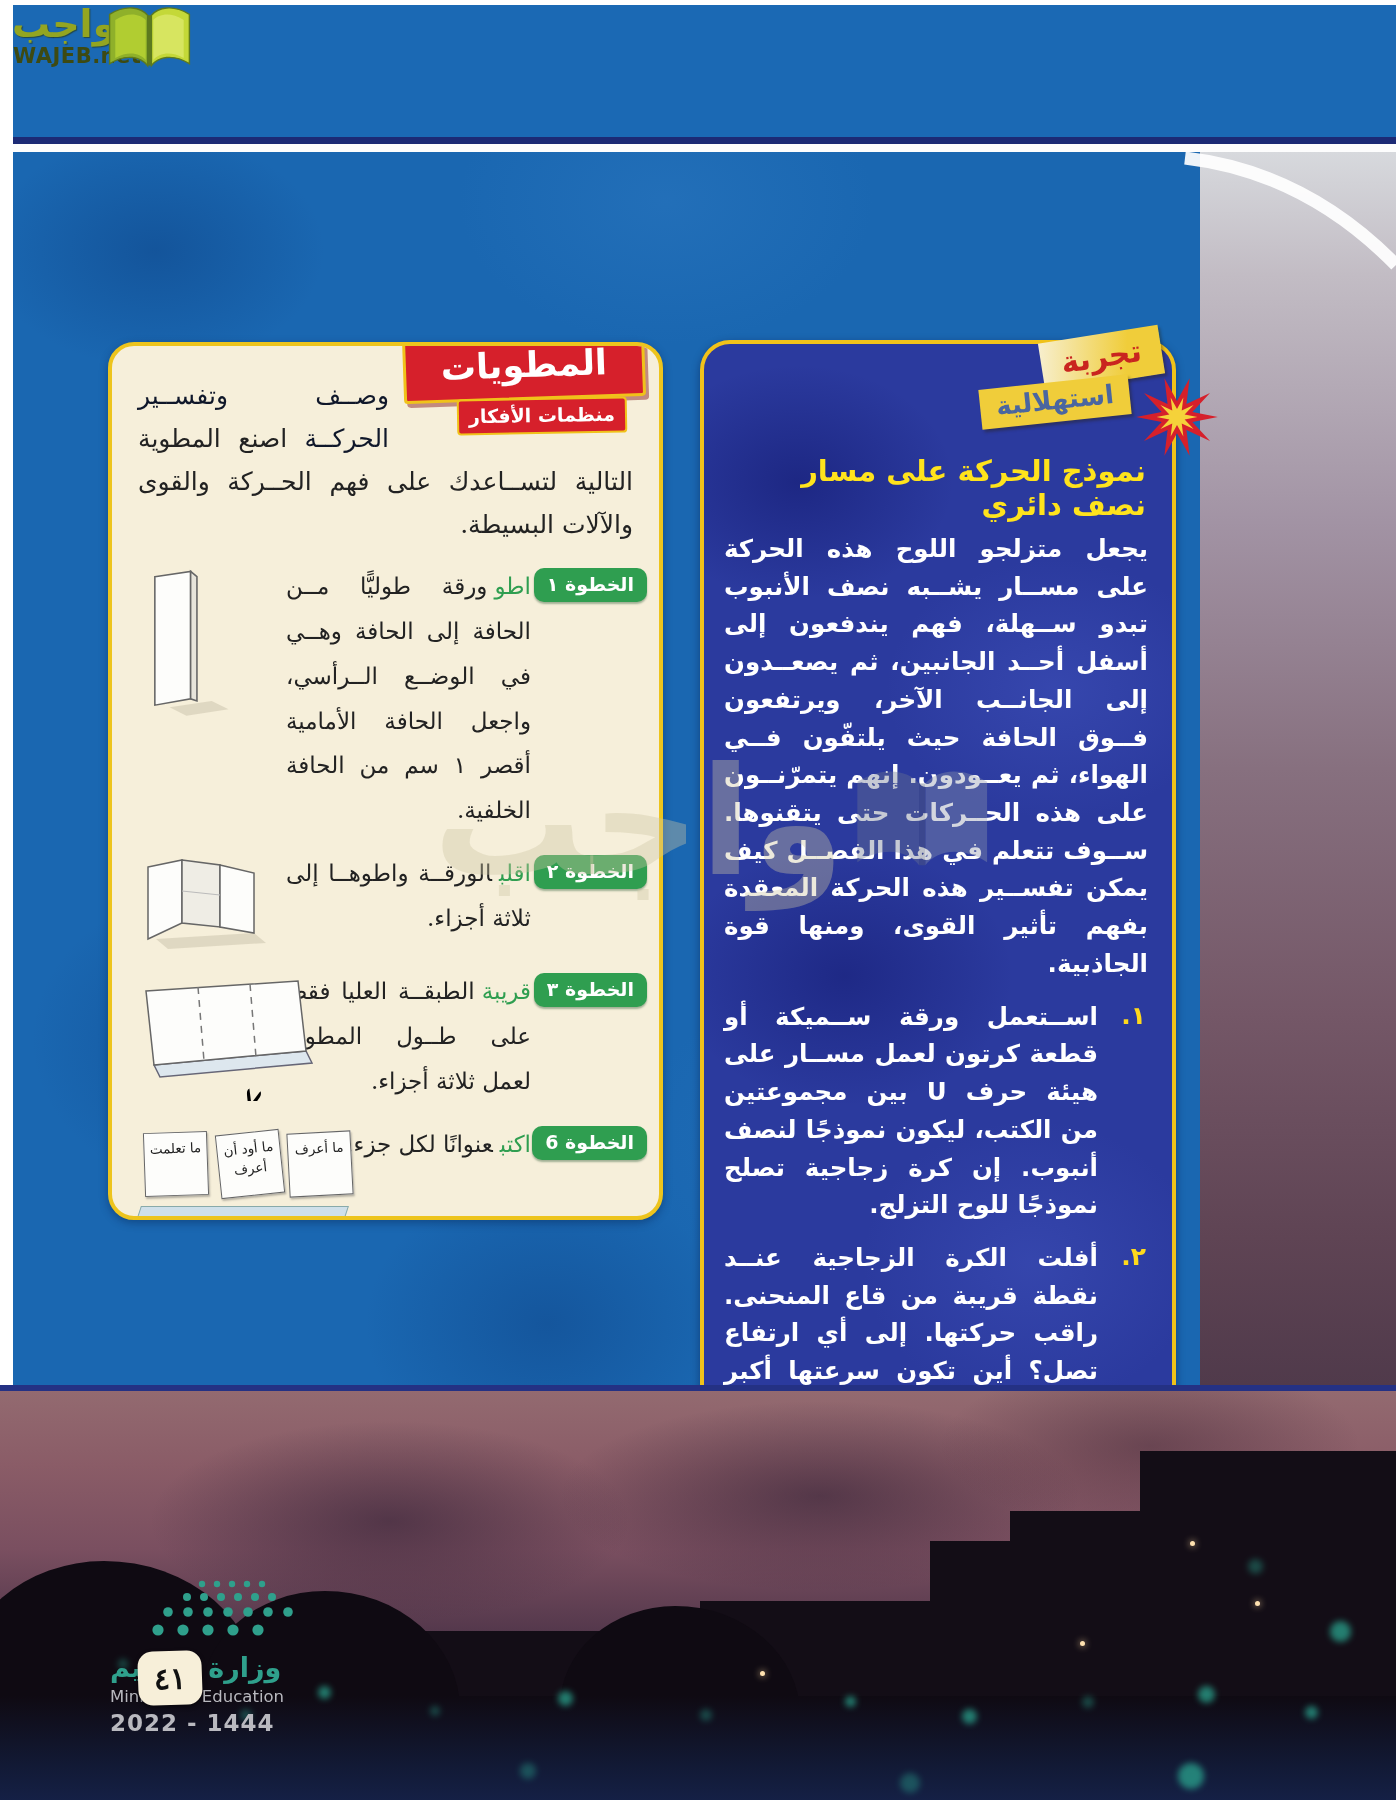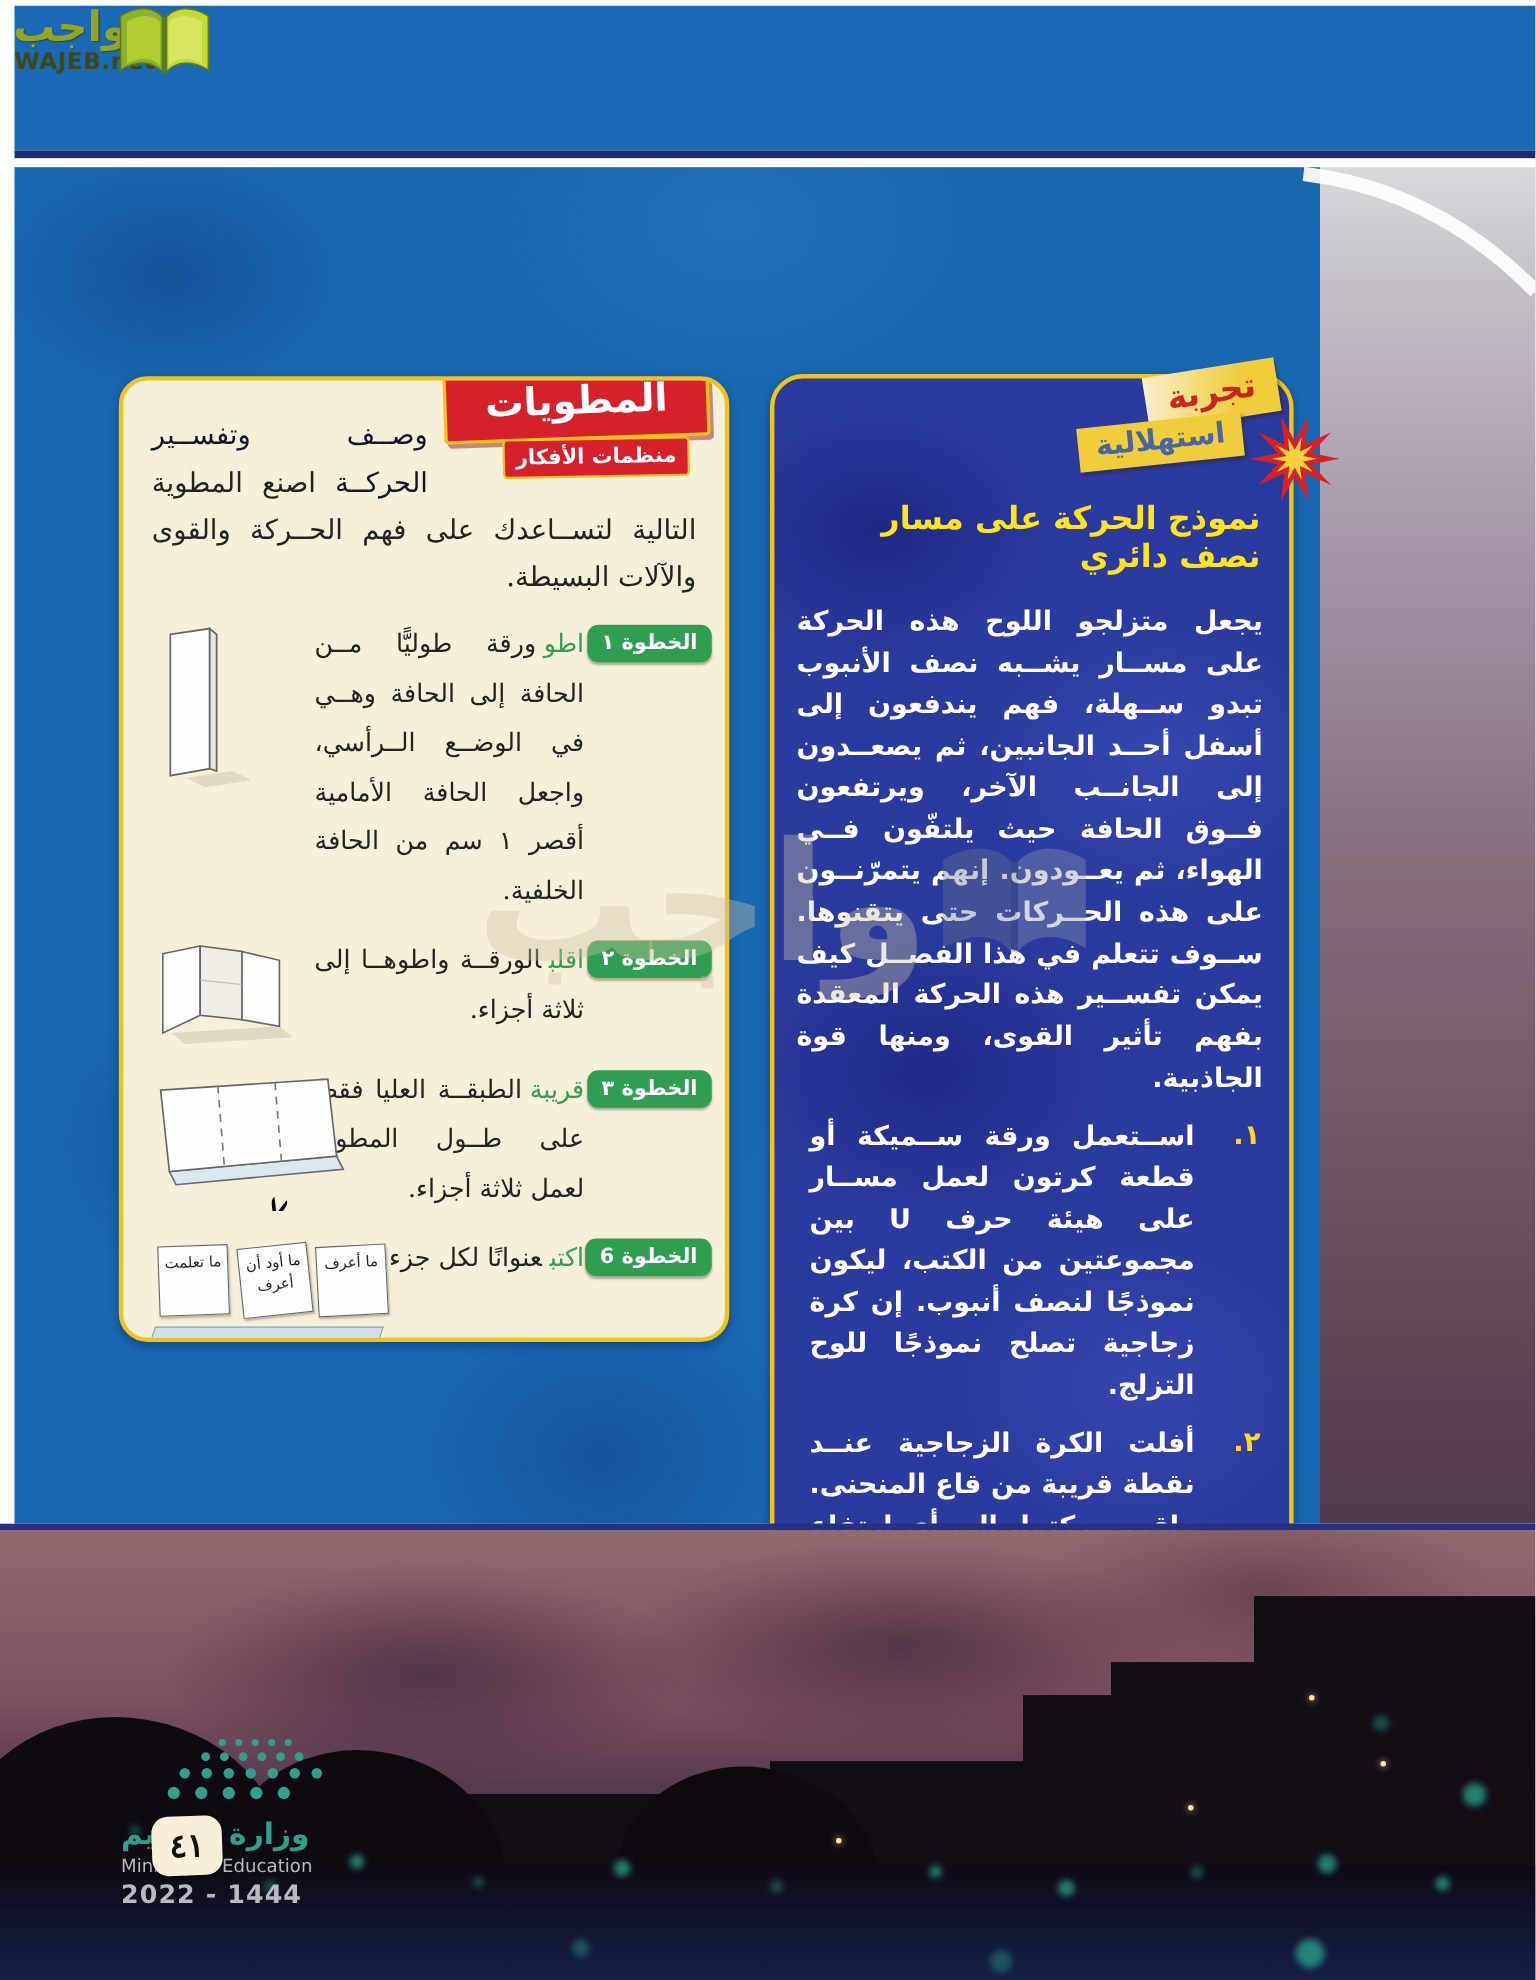--- a/index.html
+++ b/index.html
@@ -81,25 +81,25 @@
      border:4px solid #f0c21a;border-radius:30px;padding:14px 24px 18px 20px;direction:rtl;
      box-shadow:0 3px 8px rgba(0,10,50,.4);}
   .sticker{position:absolute;top:-32px;left:-18px;right:-18px;height:130px;z-index:4;pointer-events:none;}
   .strip1{position:absolute;right:28px;top:22px;background:linear-gradient(100deg,#f7efcf,#f0cd3a 70%);
      transform:rotate(-9deg);color:#c9251f;font:bold 30px "DejaVu Sans",sans-serif;padding:5px 20px 9px;
      box-shadow:2px 3px 3px rgba(40,30,0,.35);}
   .strip2{position:absolute;right:60px;top:70px;background:#f0cd3a;transform:rotate(-6deg);
      color:#4a66a0;font:bold 26px "DejaVu Sans",sans-serif;padding:3px 16px 7px;
      box-shadow:2px 3px 3px rgba(40,30,0,.35);}
   .burst{position:absolute;right:-30px;top:62px;}
-  .exp-title{margin:96px 2px 24px;font:bold 29px "DejaVu Sans",sans-serif;color:#ffe31c;}
+  .exp-title{margin:96px 2px 8px;font:bold 29px "DejaVu Sans",sans-serif;color:#ffe31c;}
   .exp-intro{margin:0;font:bold 24.5px "DejaVu Sans",sans-serif;color:#fff;line-height:1.54;text-align:justify;}
   .item{position:relative;padding-right:50px;margin-top:15px;}
   .item .num{position:absolute;right:2px;top:3px;color:#ffd91c;font:bold 25px "DejaVu Sans",sans-serif;}
-  .item p{margin:12px;font:bold 24.5px "DejaVu Sans",sans-serif;color:#fff;line-height:1.54;text-align:justify;}
+  .item p{margin:0;font:bold 24.5px "DejaVu Sans",sans-serif;color:#fff;line-height:1.54;text-align:justify;}
   .ylead{color:#ffd91c;margin-left:7px;}
 
   
   .wm{position:absolute;left:420px;top:545px;width:580px;height:250px;z-index:5;pointer-events:none;
       display:flex;align-items:center;}
   .wm-text{font:bold 150px "DejaVu Sans",sans-serif;color:rgba(205,198,162,.38);line-height:1;}
   .wm-book{margin-right:14px;opacity:.38;}
 
   
   .photo{position:absolute;left:0;right:0;top:1385px;height:415px;border-top:6px solid #243184;

